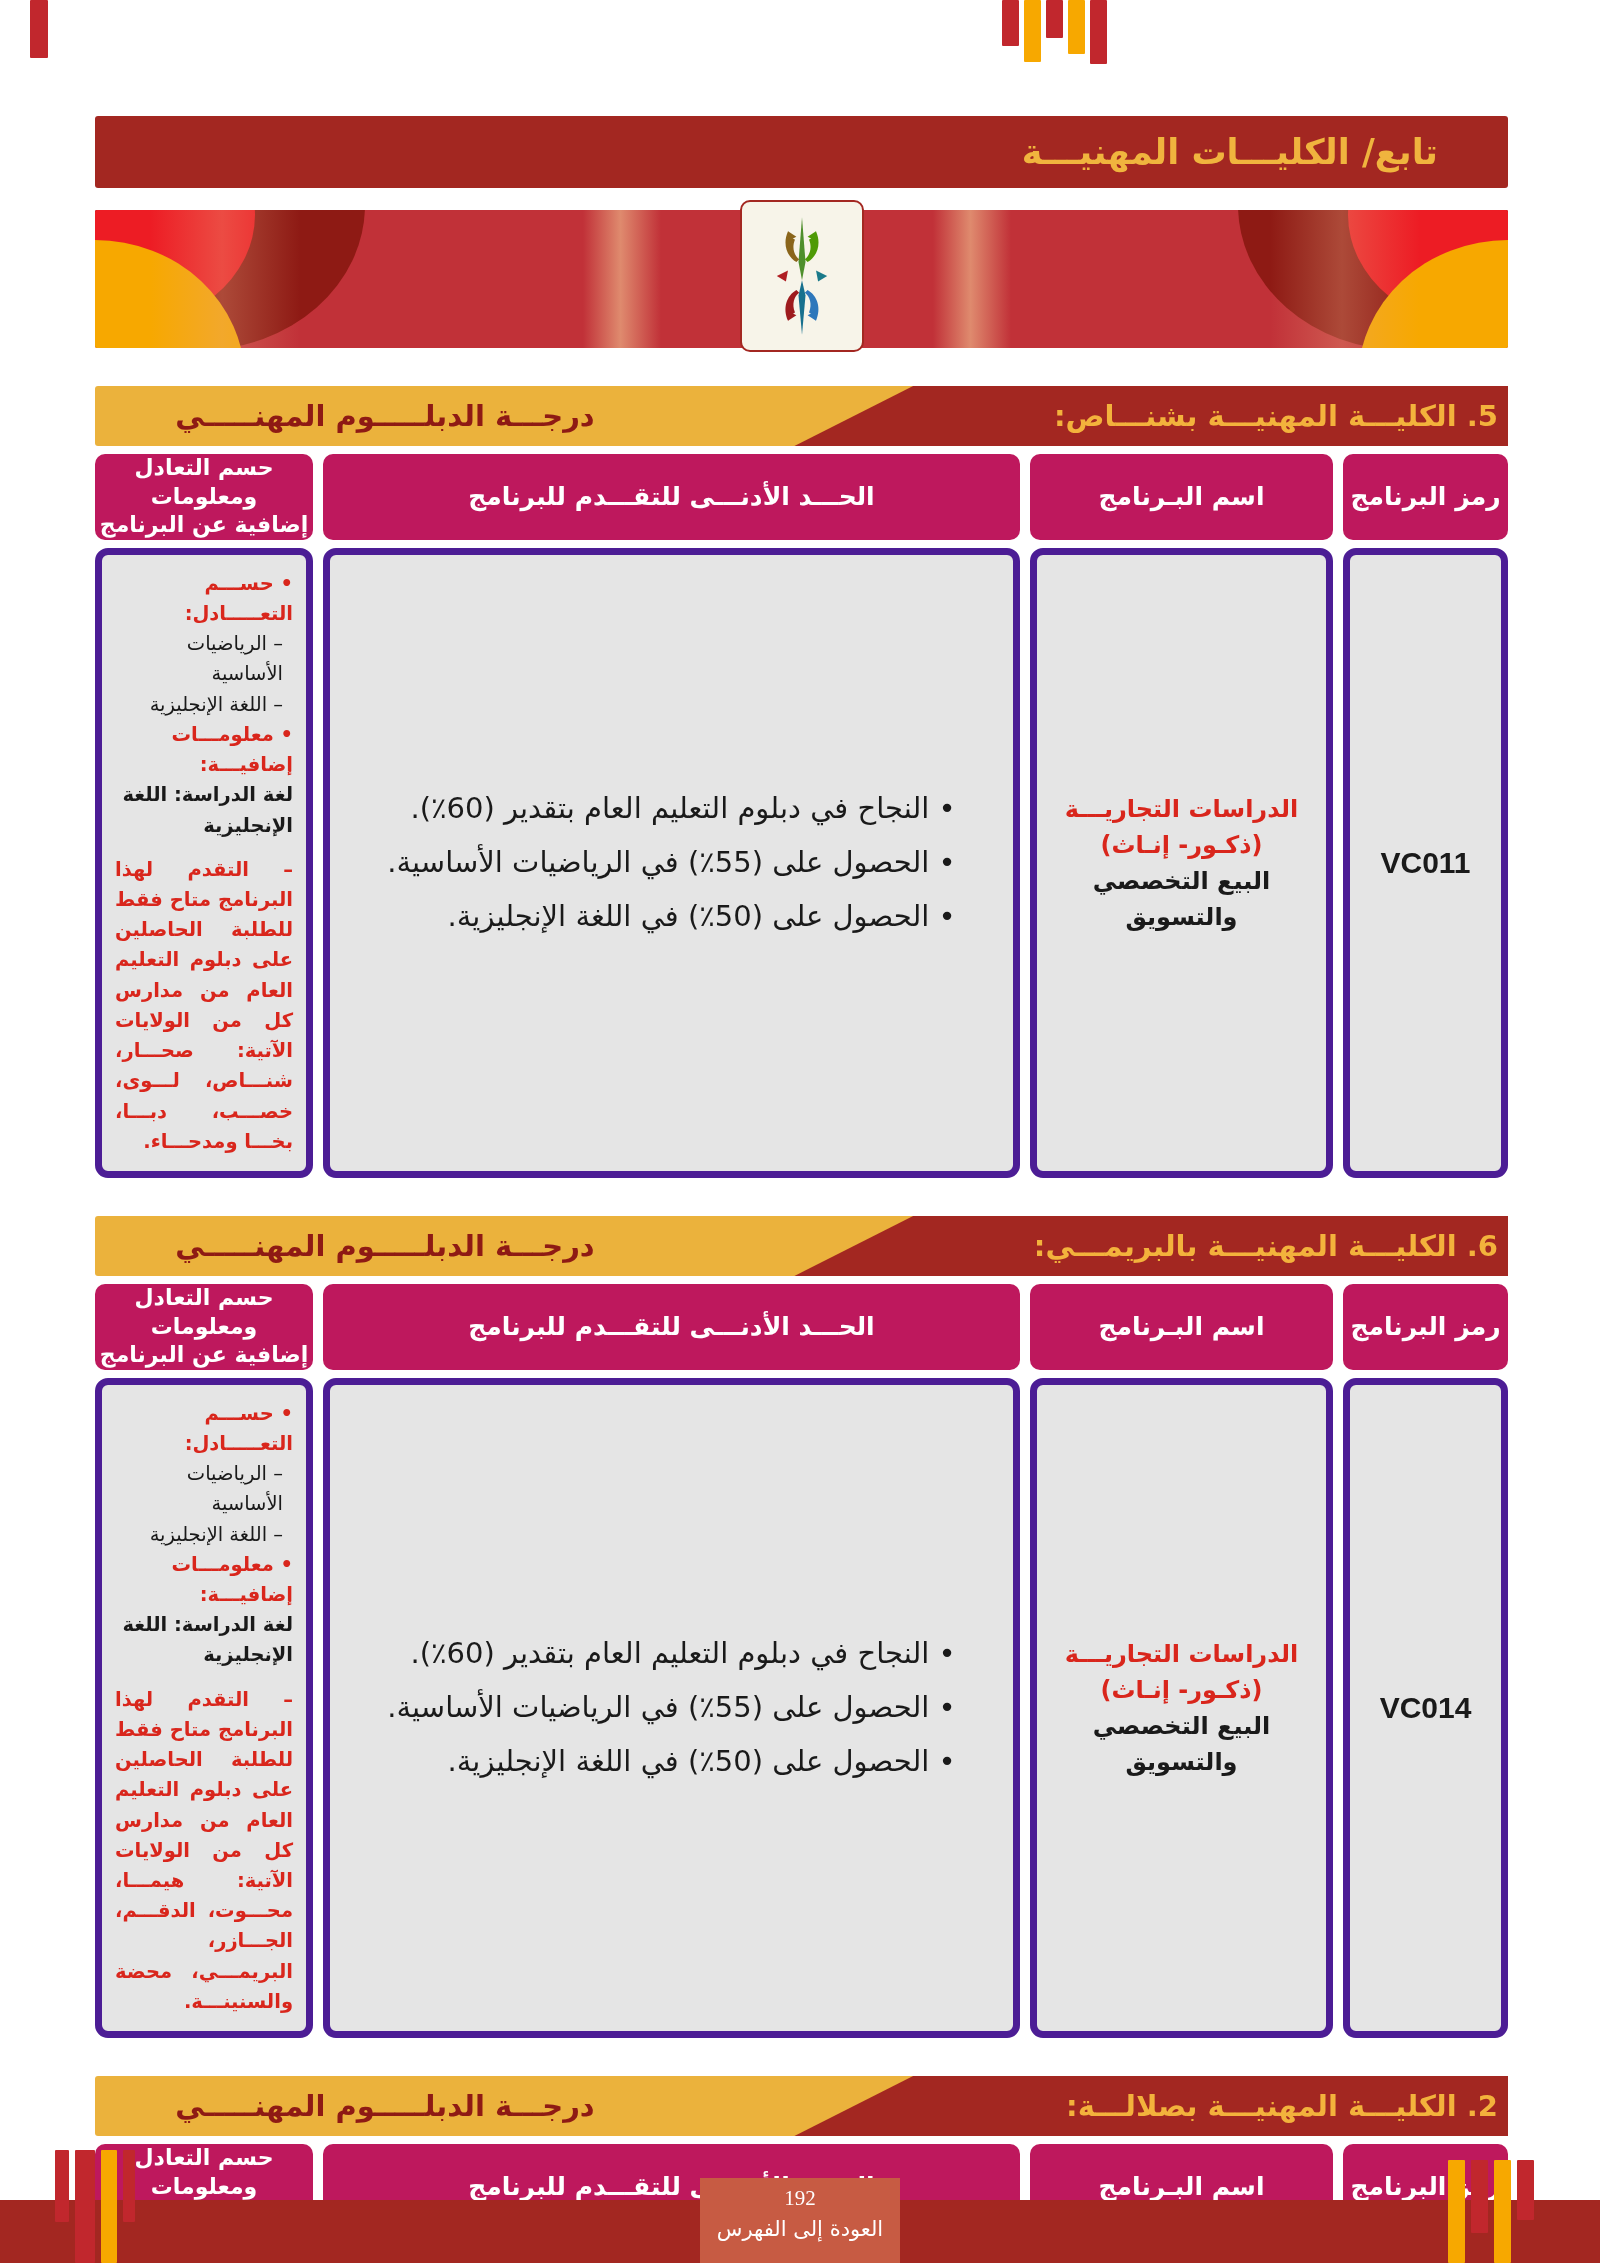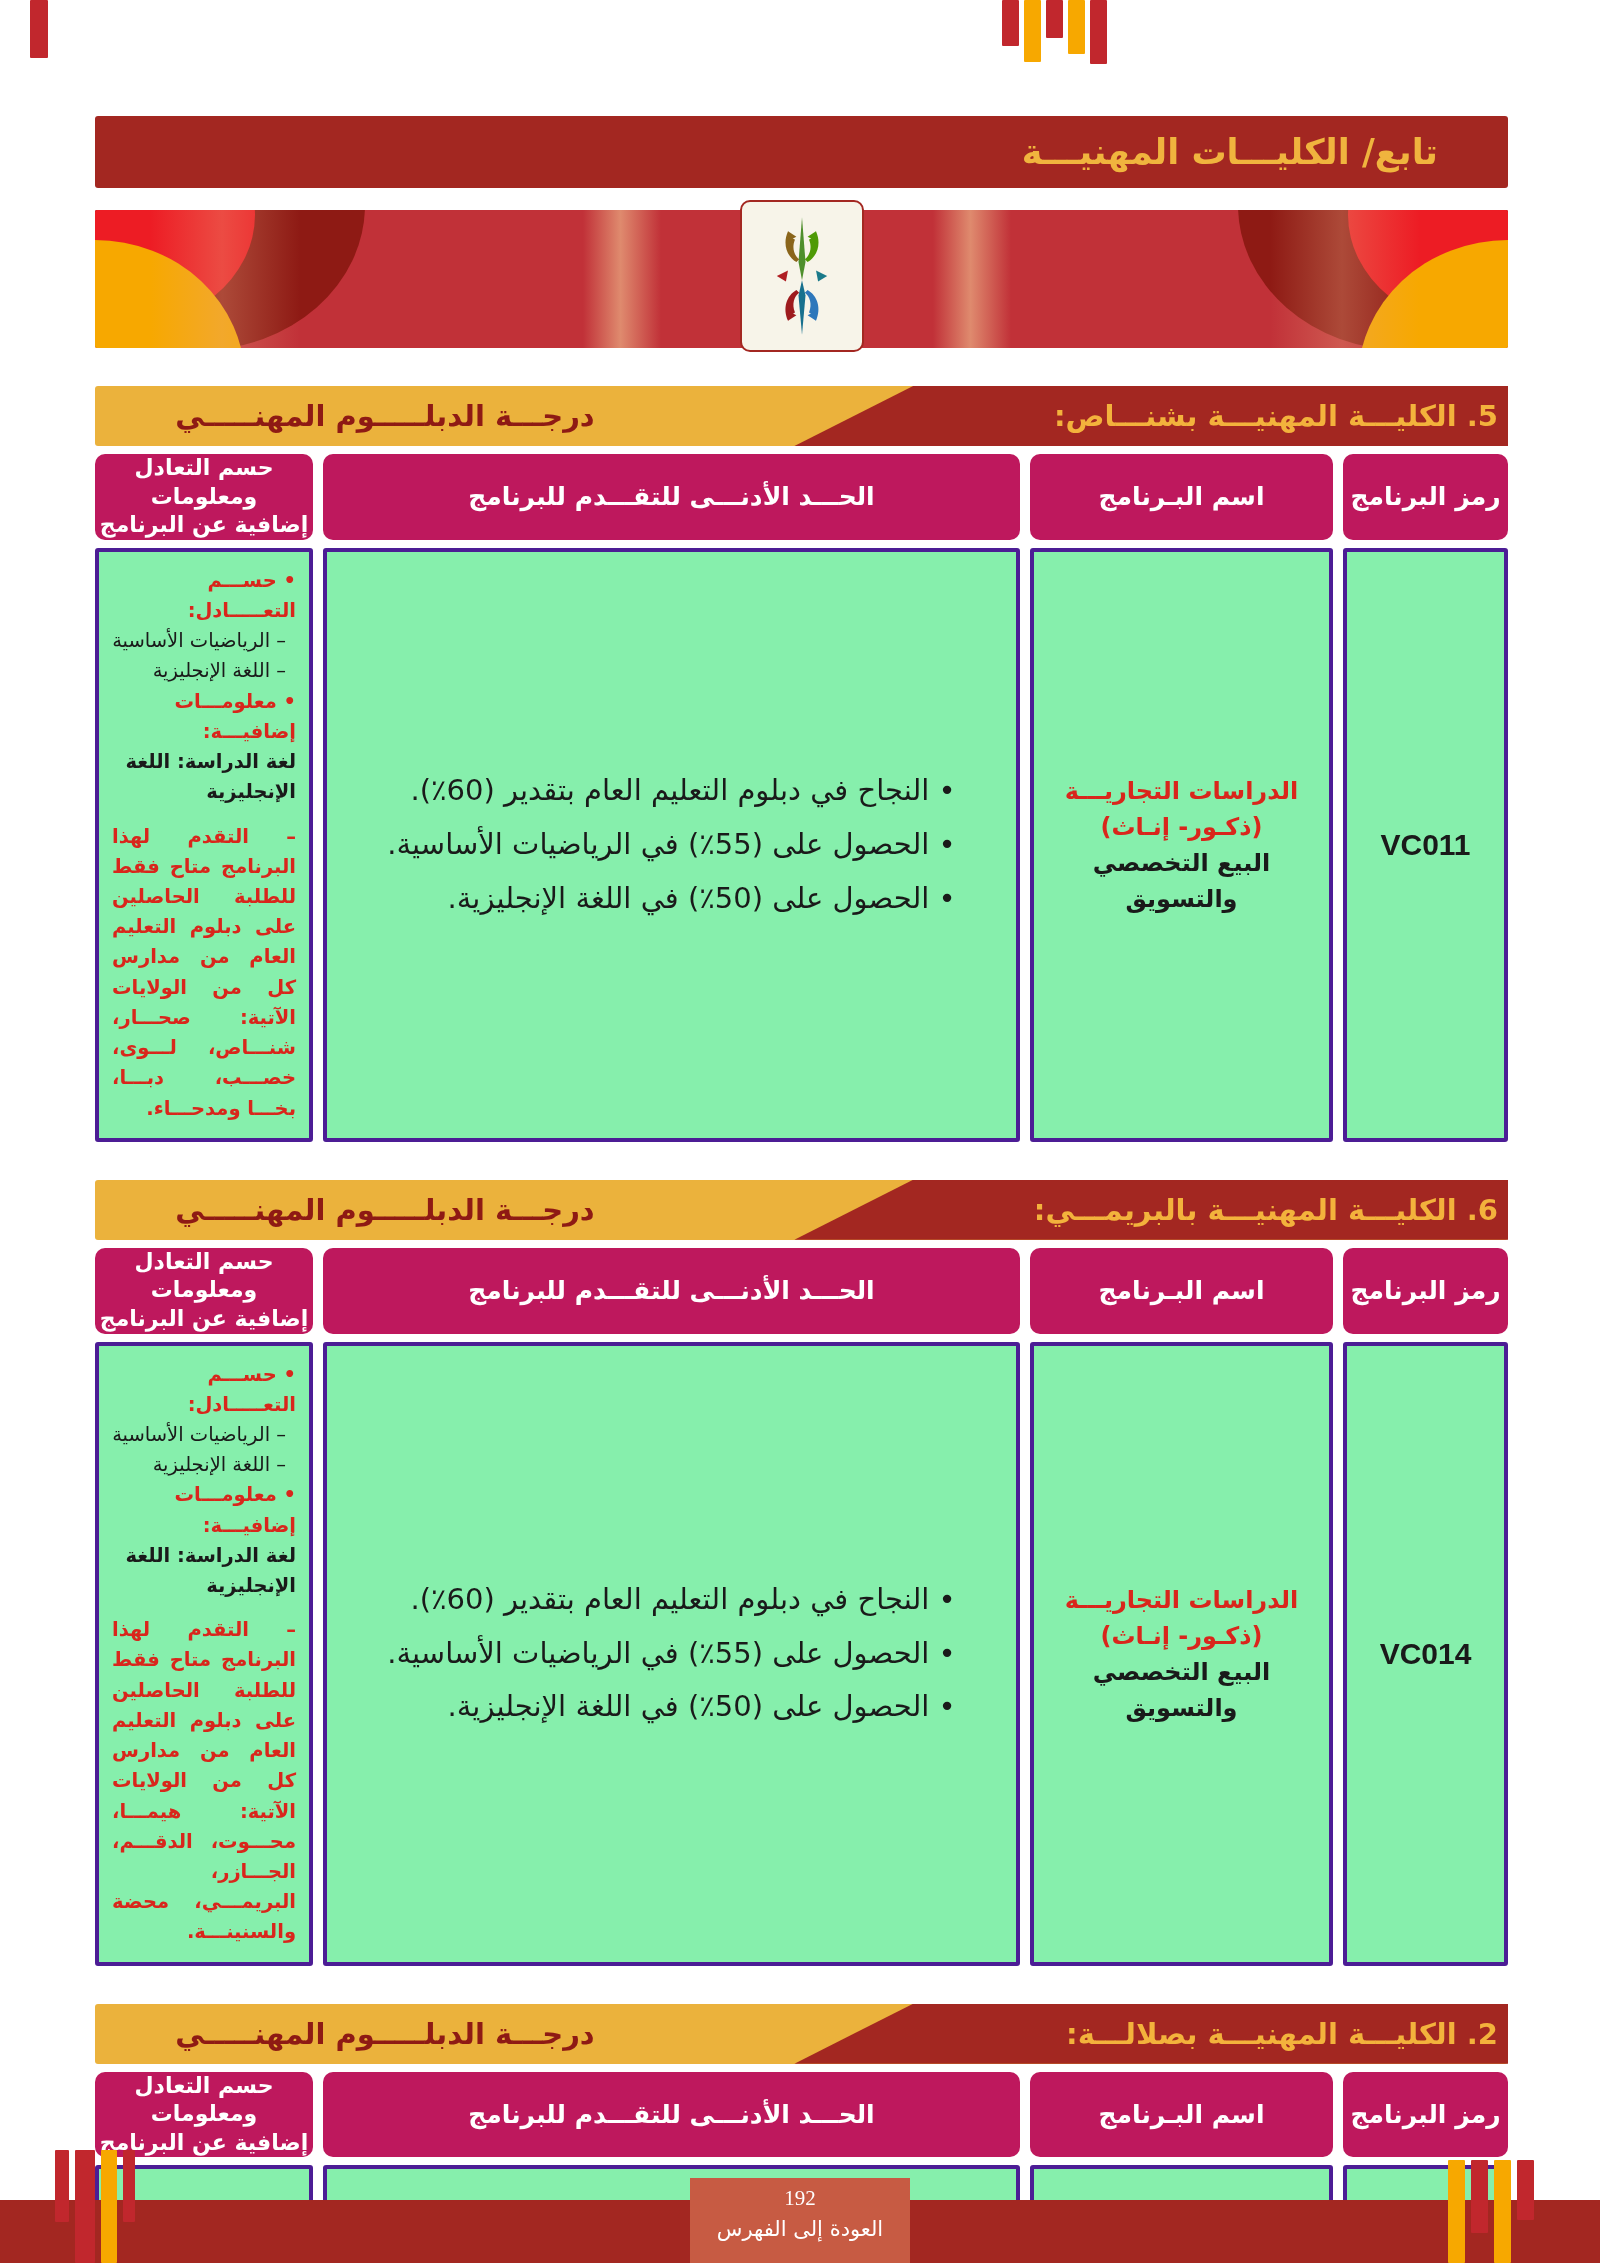--- a/index.html
+++ b/index.html
@@ -51,21 +51,21 @@
   .sec-title{ position:absolute; right:10px; top:0; height:100%;
               display:flex; align-items:center; color:#F3B23C; font-weight:bold; font-size:29px; }
 
   
   .thead, .trow { display:grid; grid-template-columns:165px 303px 697px 218px; column-gap:10px; }
   .trow { margin-top:8px; }
   .th { background:#be185d; color:#fff; font-weight:bold; min-height:62px;
         display:flex; flex-direction:column; align-items:center; justify-content:center;
         text-align:center; font-size:25px; border-radius:10px; }
   .th-info { font-size:22px; line-height:1.3; }
-  .td { background:#86efac; border:4px solid #4c1d95; border-radius:3px; }
+  .td { background:#e5e5e5; border:7px solid #4c1d95; border-radius:13px; }
   .td-code { display:flex; align-items:center; justify-content:center;
              font-family:Liberation Sans, sans-serif; font-weight:bold; font-size:30px; color:#1a1a1a; }
   .td-name { display:flex; flex-direction:column; align-items:center; justify-content:center;
              text-align:center; font-weight:bold; font-size:24px; line-height:1.5; padding:0 9px; }
   .nm-red  { color:#D9261C; }
   .nm-black{ color:#1a1a1a; }
   .td-req  { display:flex; align-items:center; }
   .req-list{ list-style:none; width:max-content; max-width:610px; margin:0 auto;
              text-align:right; font-size:29px; line-height:1.85; color:#1a1a1a; }
   .req-list li::before { content:"•  "; color:#1a1a1a; }
@@ -74,21 +74,21 @@
   .red-label { color:#D9261C; font-weight:bold; }
   .blk     { color:#1a1a1a; padding-right:10px; }
   .blk-bold{ color:#1a1a1a; font-weight:bold; }
   .red-note{ color:#D9261C; font-weight:bold; margin-top:14px; text-align:justify; }
 
   .trow-a { min-height:444px; } .trow-b { min-height:464px; } .trow-c { min-height:420px; }
 
   
   .footer-bar { position:absolute; left:0; right:0; top:2200px; height:63px; background:#A32721; }
   .footer-tab { position:absolute; left:50%; transform:translateX(-50%); top:2178px;
-                width:220px; height:85px; background:#C75B43; color:#fff; text-align:center;
+                width:200px; height:85px; background:#C75B43; color:#fff; text-align:center;
                 z-index:3; cursor:pointer; }
   .footer-tab .num { font-family:"Liberation Serif", serif; font-size:21px; margin-top:8px; }
   .footer-tab .lbl { font-size:21px; margin-top:6px; }
 </style>
 </head>
 <body>
 
 <div class="vbar" style="left:30px;top:0;width:18px;height:58px;background:#C1272D"></div>
 <div class="vbar" style="left:1002px;top:0;width:17px;height:46px;background:#C1272D"></div>
 <div class="vbar" style="left:1024px;top:0;width:17px;height:62px;background:#F7A800"></div>

